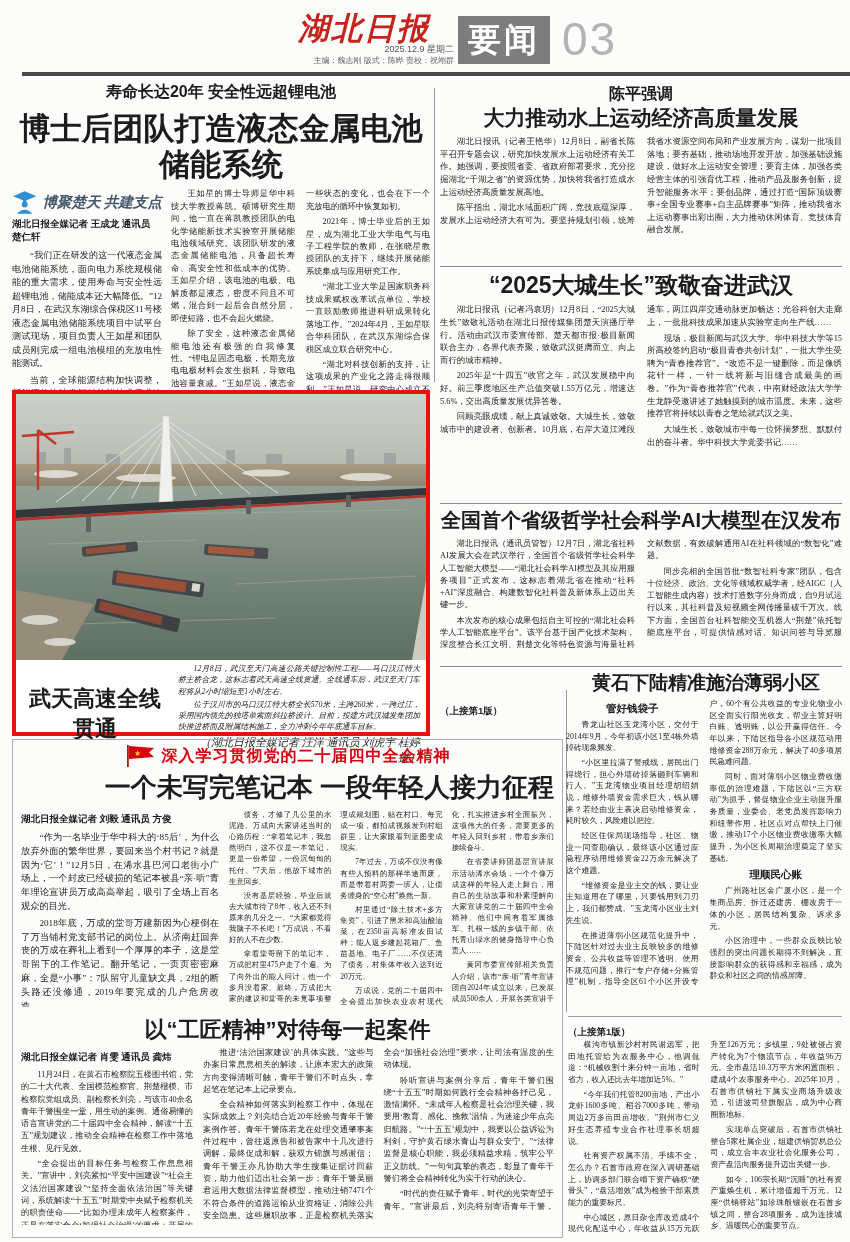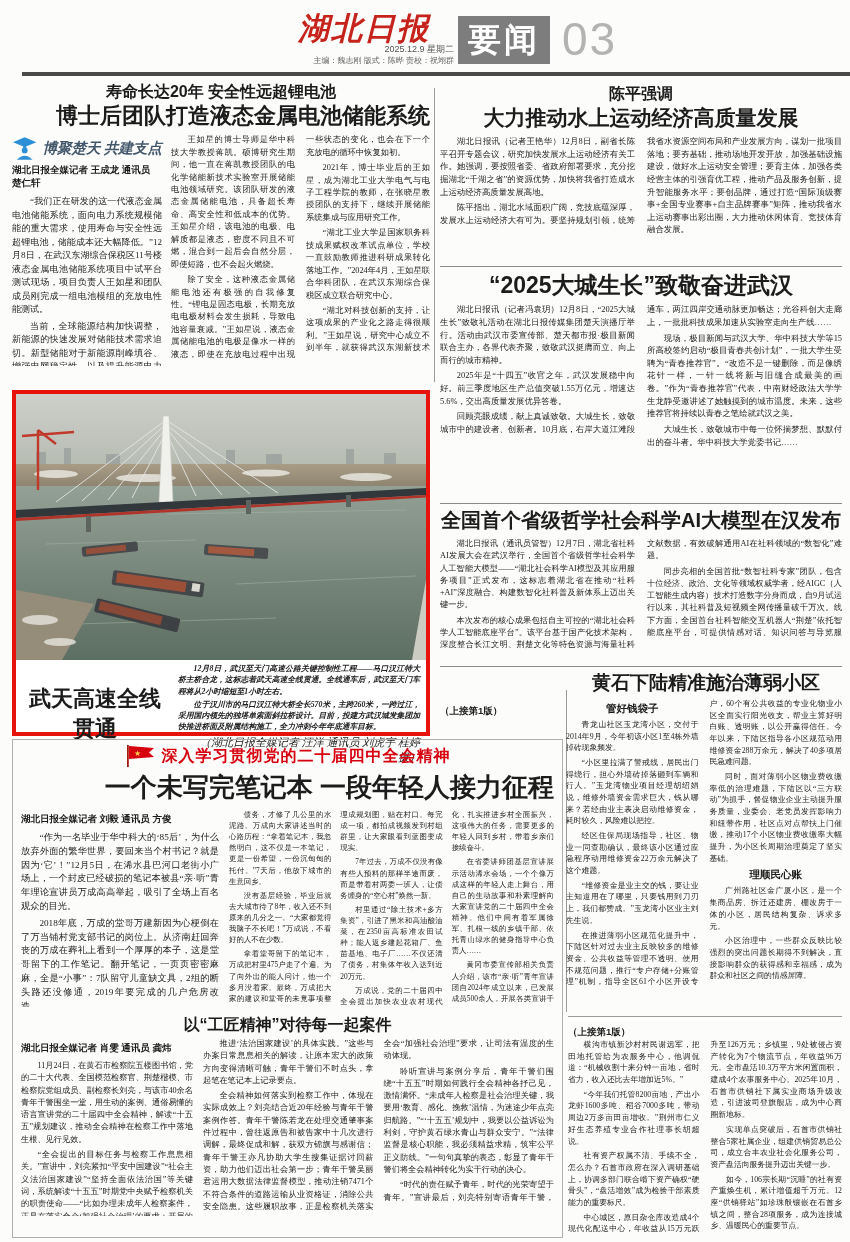--- a/index.html
+++ b/index.html
@@ -21,34 +21,34 @@
   .kicker{font-size:16px;font-weight:700;text-align:center;font-family:"Liberation Sans",sans-serif;}
   .headline{font-weight:900;text-align:center;font-family:"Liberation Sans",sans-serif;line-height:1.15;}
   .byline{font-size:9.5px;font-weight:700;font-family:"Liberation Sans",sans-serif;margin:4px 0 5px 0;}
   .para{margin:0 0 3px 0;text-indent:2em;text-align:justify;line-height:1.5;}
   .sec-head{font-weight:700;text-align:center;font-family:"Liberation Sans",sans-serif;font-size:10.5px;margin:4px 0 3px 0;}
   .cont-note{font-size:9.5px;font-weight:700;font-family:"Liberation Sans",sans-serif;}
   .hrule{position:absolute;border-top:1px solid #8a8a8a;}
   .vrule{position:absolute;border-left:1px solid #9a9a9a;}
   
   .art-battery{position:absolute;left:12px;top:82px;width:418px;height:306px;}
-  .art-battery .headline{font-size:22px;margin-top:0;text-align:right;}
+  .art-battery .headline{font-size:31px;margin-top:8px;}
   .battery-cols{display:flex;gap:9px;margin-top:6px;height:232px;overflow:hidden;}
   .battery-left{width:150px;font-size:9px;}
   .badge{display:flex;align-items:center;gap:5px;margin:2px 0 4px 0;}
   .badge-text{font-size:14.5px;font-weight:700;font-style:italic;color:#44586c;white-space:nowrap;}
   .battery-right{flex:1;columns:2;column-gap:11px;font-size:8.3px;}
   
   .photo-box{position:absolute;left:12px;top:390px;width:418px;height:346px;border:4px solid #e8120c;
              background:#fff;box-sizing:border-box;}
   .photo{display:block;width:410px;height:266px;}
   .caption-row{display:flex;gap:8px;padding:3px 6px 0 4px;align-items:center;}
   .photo-title{width:150px;font-size:22px;font-weight:900;font-family:"Liberation Sans",sans-serif;text-align:center;}
   .caption-text{flex:1;font-size:7.8px;font-style:italic;color:#222;}
-  .caption-text .para{margin-bottom:2px;line-height:1.45;font-weight:bold;}
+  .caption-text .para{margin-bottom:2px;line-height:1.45;}
   .credit{text-align:right;font-style:italic;font-size:11px;}
   
   .art-water{position:absolute;left:440px;top:84px;width:402px;height:176px;}
   .art-water .headline{font-size:21px;margin-top:1px;}
   .art-water .body{columns:2;column-gap:12px;font-size:8.4px;height:120px;overflow:hidden;margin-top:6px;}
   .art-dacheng{position:absolute;left:440px;top:272px;width:402px;height:224px;}
   .art-dacheng .headline{font-size:23px;}
   .art-dacheng .body{columns:2;column-gap:12px;font-size:8.4px;height:180px;overflow:hidden;margin-top:6px;}
   .art-ai{position:absolute;left:440px;top:509px;width:402px;height:150px;}
   .art-ai .headline{font-size:20px;}
@@ -61,21 +61,21 @@
   .hs-body{flex:1;columns:2;column-gap:11px;font-size:7.8px;height:300px;overflow:hidden;}
   
   .art-biji{position:absolute;left:12px;top:739px;width:551px;height:499px;border:1px solid #b0b0b0;
             box-sizing:border-box;padding:5px 8px;}
   .banner{display:flex;align-items:center;justify-content:center;gap:7px;}
   .banner-text{color:#d6000f;font-weight:900;font-size:16px;font-family:"Liberation Sans",sans-serif;letter-spacing:1px;}
   .biji-headline{font-size:26px;font-weight:900;text-align:right;font-family:"Liberation Sans",sans-serif;margin:3px 0 4px 0;}
   .biji-cols{display:flex;gap:10px;height:198px;overflow:hidden;}
   .biji-left{width:198px;font-size:9.2px;}
   .biji-right{flex:1;columns:3;column-gap:9px;font-size:7.4px;}
-  .gj-headline{font-size:16px;font-weight:900;text-align:center;font-family:"Liberation Sans",sans-serif;margin:8px 0 2px 0;}
+  .gj-headline{font-size:22px;font-weight:900;text-align:center;font-family:"Liberation Sans",sans-serif;margin:8px 0 2px 0;}
   .gj-cols{display:flex;gap:10px;height:178px;overflow:hidden;}
   .gj-left{width:172px;font-size:8.2px;}
   .gj-right{flex:1;columns:2;column-gap:10px;font-size:8.2px;}
   
   .art-shishou{position:absolute;left:568px;top:1016px;width:274px;height:224px;border-top:1px solid #999;padding-top:4px;box-sizing:border-box;}
   .ss-body{columns:2;column-gap:11px;font-size:7.8px;height:198px;overflow:hidden;margin-top:0;}
 </style>
 </head>
 <body>
 

